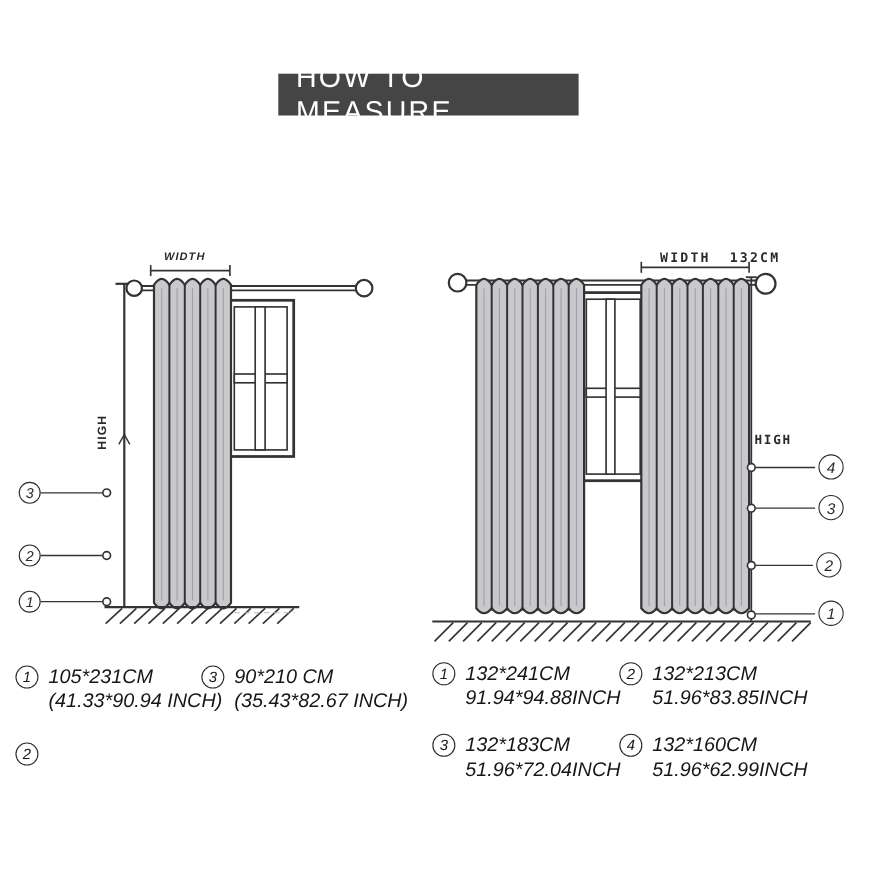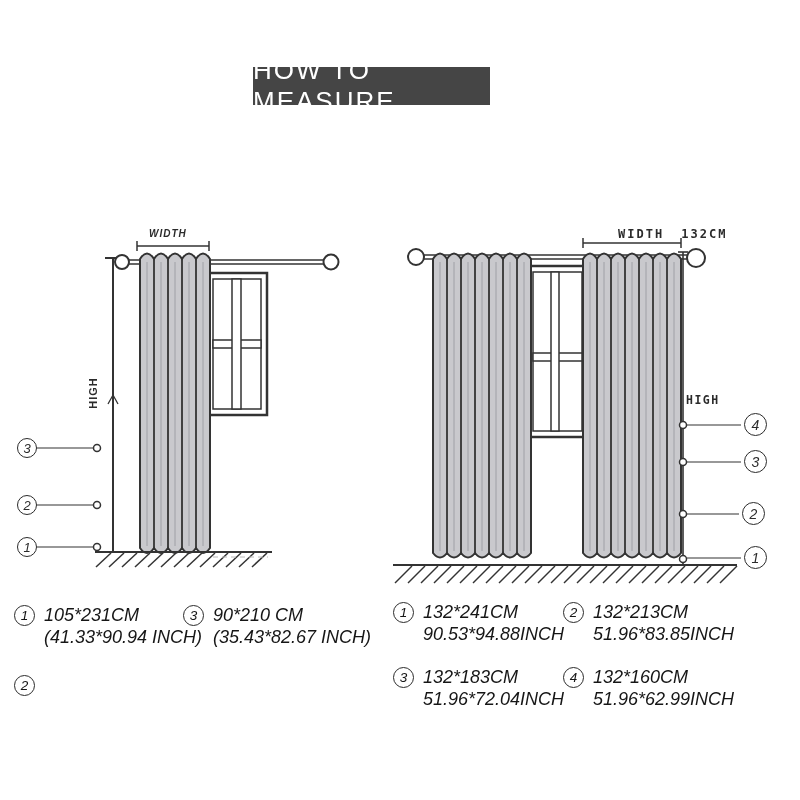--- a/index.html
+++ b/index.html
@@ -1,31 +1,31 @@
 <!DOCTYPE html>
 <html><head>
 <meta charset="utf-8">
 <style>
   html,body{margin:0;padding:0;background:#ffffff;}
   .stage{
     position:relative;width:800px;height:800px;background:#ffffff;overflow:hidden;
     font-family:"Liberation Sans", sans-serif;color:#222;
   }
   .banner{
-    position:absolute;left:253px;top:67px;width:237px;height:38px;
+    position:absolute;left:253px;top:67px;width:257px;height:38px;
     background:#454545;color:#fff;font-size:26px;letter-spacing:2px;
-    display:flex;align-items:center;justify-content:center;font-weight:400;
+    display:flex;align-items:center;justify-content:center;font-weight:400;padding-left:16px;
   }
   svg{position:absolute;left:0;top:0;}
   .lbl{position:absolute;color:#2b2b2b;white-space:nowrap;}
   .width-left{
     left:149px;top:228px;font-size:10px;font-style:italic;font-weight:bold;letter-spacing:1px;
   }
   .width-right{
-    left:618px;top:227px;font-size:12px;font-weight:bold;letter-spacing:2px;word-spacing:8px;
+    left:600px;top:227px;font-size:12px;font-weight:bold;letter-spacing:2px;word-spacing:8px;
     font-family:"DejaVu Sans Mono", monospace;
   }
   .high-left{
     left:76px;top:386px;width:36px;height:14px;font-size:11px;font-weight:bold;letter-spacing:1px;
     transform:rotate(-90deg);transform-origin:center;text-align:center;
   }
   .high-right{
     left:686px;top:393px;font-size:11.5px;font-weight:bold;letter-spacing:1.5px;
     font-family:"DejaVu Sans Mono", monospace;
   }
@@ -276,21 +276,21 @@
   <div class="size-item" style="left:14px;top:674px;">
     <span class="cnum">2</span>
     <span>
     </span>
   </div>
 
   <div class="size-item" style="left:393px;top:601px;">
     <span class="cnum">1</span>
     <span>
       <div class="l1">132*241CM</div>
-      <div class="l2">90.53*94.88INCH</div>
+      <div class="l2">91.94*94.88INCH</div>
     </span>
   </div>
   <div class="size-item" style="left:563px;top:601px;">
     <span class="cnum">2</span>
     <span>
       <div class="l1">132*213CM</div>
       <div class="l2">51.96*83.85INCH</div>
     </span>
   </div>
   <div class="size-item" style="left:393px;top:666px;">

